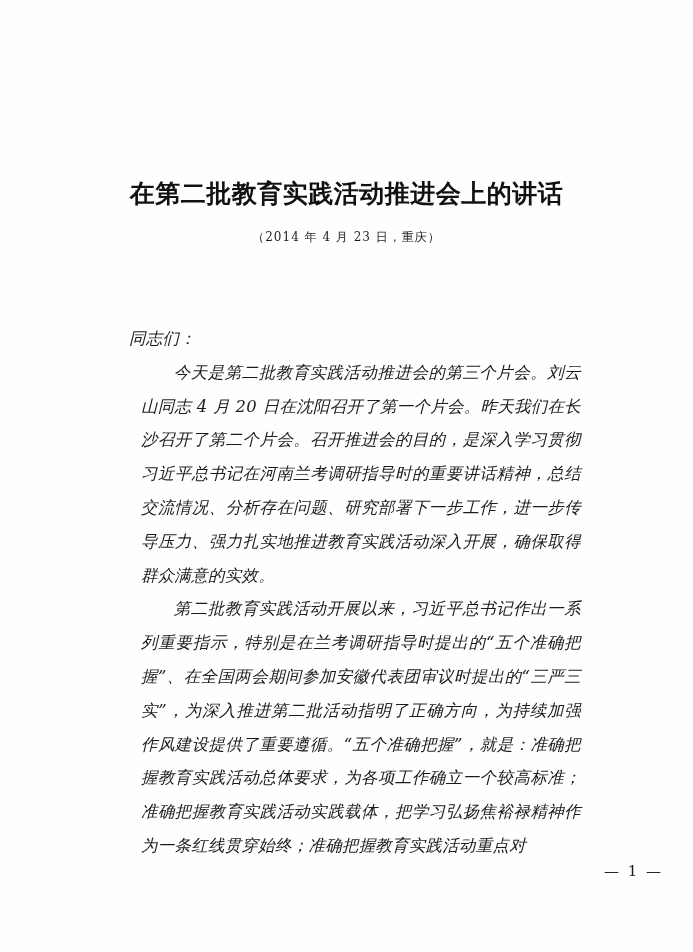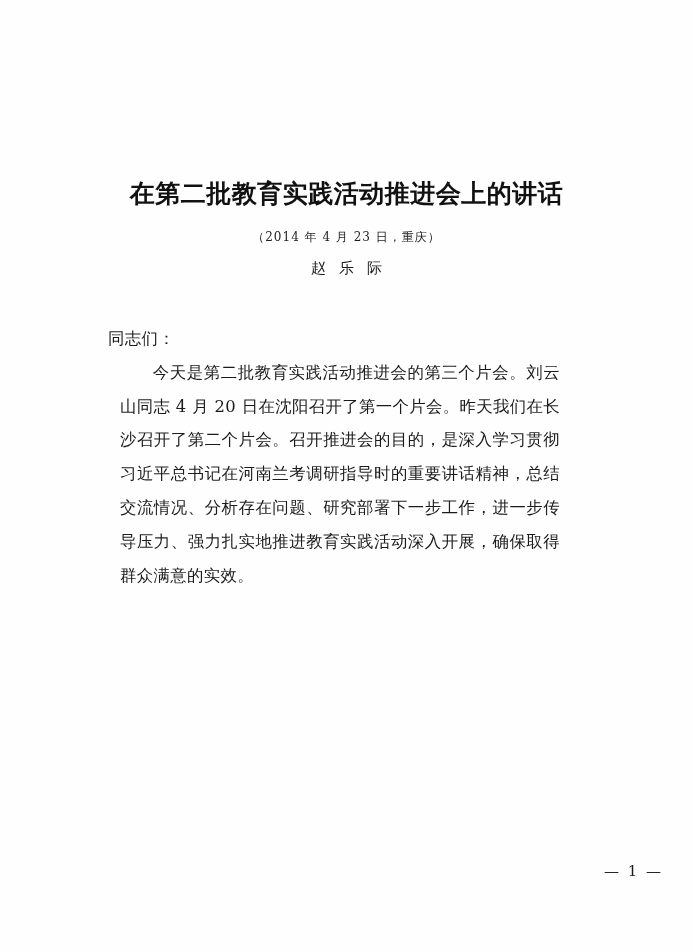--- a/index.html
+++ b/index.html
@@ -63,23 +63,24 @@
     margin: 0;
     padding-top: 13px;
     letter-spacing: 13px;
     text-indent: 13px;
     white-space: nowrap;
   }
 
   
   .body-block {
     position: absolute;
-    left: 108px;
+    left: 129px;
     top: 322px;
     width: 452px;
+    font-style: italic;
   }
 
   .para {
     margin: 0;
     font-family: "DejaVu Serif", "Liberation Serif", serif;
     font-size: 16.4px;
     line-height: 33.8px;
     color: #1b1b1b;
     text-align: justify;
     text-justify: inter-character;
@@ -110,23 +111,23 @@
   }
 </style>
 </head>
 <body>
 
 <div class="page">
 
   <div class="title-block">
     <h1 class="doc-title">在第二批教育实践活动推进会上的讲话</h1>
     <div class="doc-subtitle">（2014 年 4 月 23 日，重庆）</div>
-    <div class="doc-author">赵乐际</div>
   </div>
 
   <div class="body-block">
     <p class="para salutation">同志们：</p>
     <p class="para indent">今天是第二批教育实践活动推进会的第三个片会。刘云山同志 4 月 20 日在沈阳召开了第一个片会。昨天我们在长沙召开了第二个片会。召开推进会的目的，是深入学习贯彻习近平总书记在河南兰考调研指导时的重要讲话精神，总结交流情况、分析存在问题、研究部署下一步工作，进一步传导压力、强力扎实地推进教育实践活动深入开展，确保取得群众满意的实效。</p>
+    <p class="para indent">第二批教育实践活动开展以来，习近平总书记作出一系列重要指示，特别是在兰考调研指导时提出的“五个准确把握”、在全国两会期间参加安徽代表团审议时提出的“三严三实”，为深入推进第二批活动指明了正确方向，为持续加强作风建设提供了重要遵循。“五个准确把握”，就是：准确把握教育实践活动总体要求，为各项工作确立一个较高标准；准确把握教育实践活动实践载体，把学习弘扬焦裕禄精神作为一条红线贯穿始终；准确把握教育实践活动重点对</p>
   </div>
 
   <div class="page-number">— 1 —</div>
 
 </div>
 
 </body></html>

